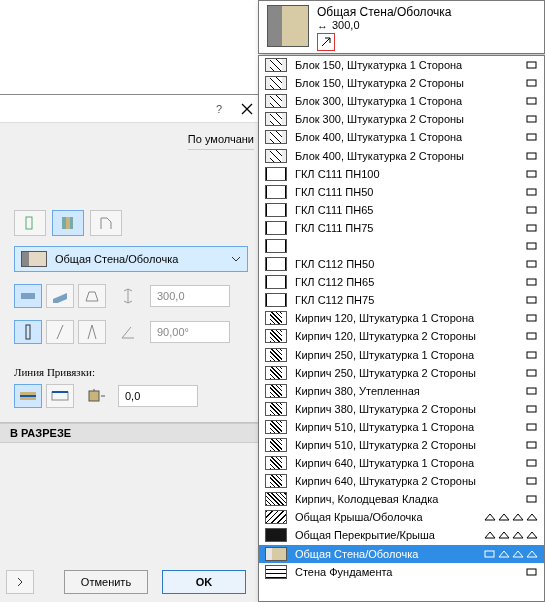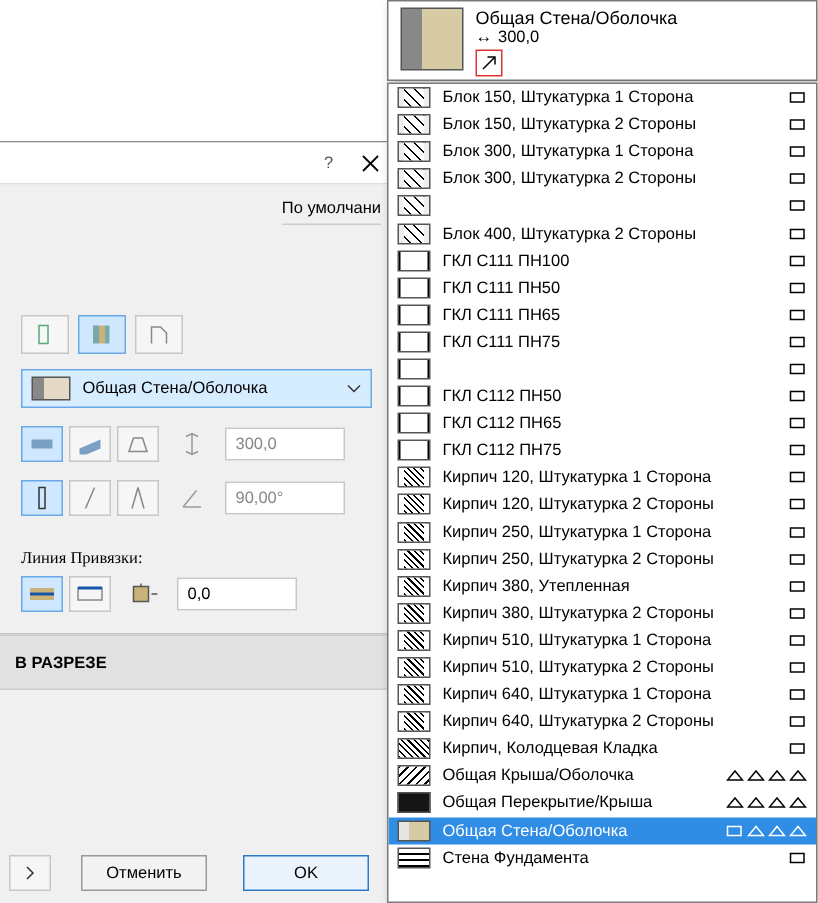--- a/index.html
+++ b/index.html
@@ -22,24 +22,24 @@
   .combo .dd{position:absolute; right:4px; top:5px; width:14px;height:14px;}
   .cursor-icon{position:absolute; right:18px; top:298px; width:18px;height:18px; pointer-events:none;}
   .param-row{display:flex; align-items:center; gap:10px; padding:12px 0 0 14px;}
   .param-group{display:flex; gap:4px;}
   .mini-btn{width:28px;height:24px;border:1px solid #c7c7c7;background:#f6f6f6;display:flex;align-items:center;justify-content:center;cursor:pointer;}
   .mini-btn.selected{background:#cfe8ff;border-color:#6aa9e6;}
   .field-ic{width:24px;height:24px;display:flex;align-items:center;justify-content:center;color:#777;}
   .num-field{width:80px;height:22px;border:1px solid #c7c7c7;background:#fff;display:flex;align-items:center;padding:0 6px;color:#888;}
   .label-line{padding:22px 0 4px 14px; font-size:11px;font-family:Liberation Serif, serif;}
   .sep{height:1px;background:#c3c3c3;margin:14px 0 0 0;}
-  .section-bar{background:#e1e1e1;height:37px;display:flex;align-items:center;padding-left:10px;font-weight:bold;border-top:1px solid #ccc;border-bottom:1px solid #ccc;margin-top:0;}
-  .btn-row{display:flex;justify-content:flex-end;gap:24px;padding:8px 10px 0 18px;position:absolute;bottom:8px;right:6px;}
+  .section-bar{background:#e1e1e1;height:20px;display:flex;align-items:center;padding-left:10px;font-weight:bold;border-top:1px solid #ccc;border-bottom:1px solid #ccc;margin-top:0;}
+  .btn-row{display:flex;justify-content:flex-end;gap:14px;padding:8px 10px 0 18px;position:absolute;bottom:8px;right:6px;}
   .dlg-btn{width:84px;height:24px;border:1px solid #9a9a9a;background:#f3f3f3;display:flex;align-items:center;justify-content:center;cursor:pointer;}
-  .dlg-btn.primary{border:1px solid #2b79c7;background:#eaf3fc;}
+  .dlg-btn.primary{border:1px solid #2b79c7;background:#eaf3fc;font-weight:bold;}
   .segmented-right{width:28px;height:24px;border:1px solid #c7c7c7;background:#f6f6f6;position:absolute;bottom:8px;left:6px;display:flex;align-items:center;justify-content:center;cursor:pointer;}
 
   
   .tooltip-box{position:absolute; top:0; left:258px; width:287px; height:54px; background:#fff; border:1px solid #7a7a7a; box-shadow:2px 2px 6px rgba(0,0,0,.25); display:flex; gap:8px; padding:4px 8px;}
   .tooltip-sw{width:42px;height:42px;border:1px solid #555;background:linear-gradient(to right,#888 0 34%,#d7cba6 34% 100%);}
   .tt-title{font-size:12px;}
   .tt-val{font-size:11px; color:#000; display:flex;align-items:center;gap:4px;}
   .tt-badge{display:inline-flex;width:18px;height:18px;border:1.5px solid #d33; align-items:center;justify-content:center;margin-top:2px;}
 
   
@@ -258,20 +258,21 @@
       <span class="dd-flags">
         <span class="flag">
           <svg width="12" height="10">
             <rect x="1" y="2" width="9" height="6" fill="none" stroke="#000"></rect>
           </svg>
         </span>
       </span>
     </div>
     <div class="dd-item">
       <span class="dd-sw sw-h2"></span>
+      <span class="dd-label">Блок 400, Штукатурка 1 Сторона</span>
       <span class="dd-flags">
         <span class="flag">
           <svg width="12" height="10">
             <rect x="1" y="2" width="9" height="6" fill="none" stroke="#000"></rect>
           </svg>
         </span>
       </span>
     </div>
     <div class="dd-item">
       <span class="dd-sw sw-h2"></span>

